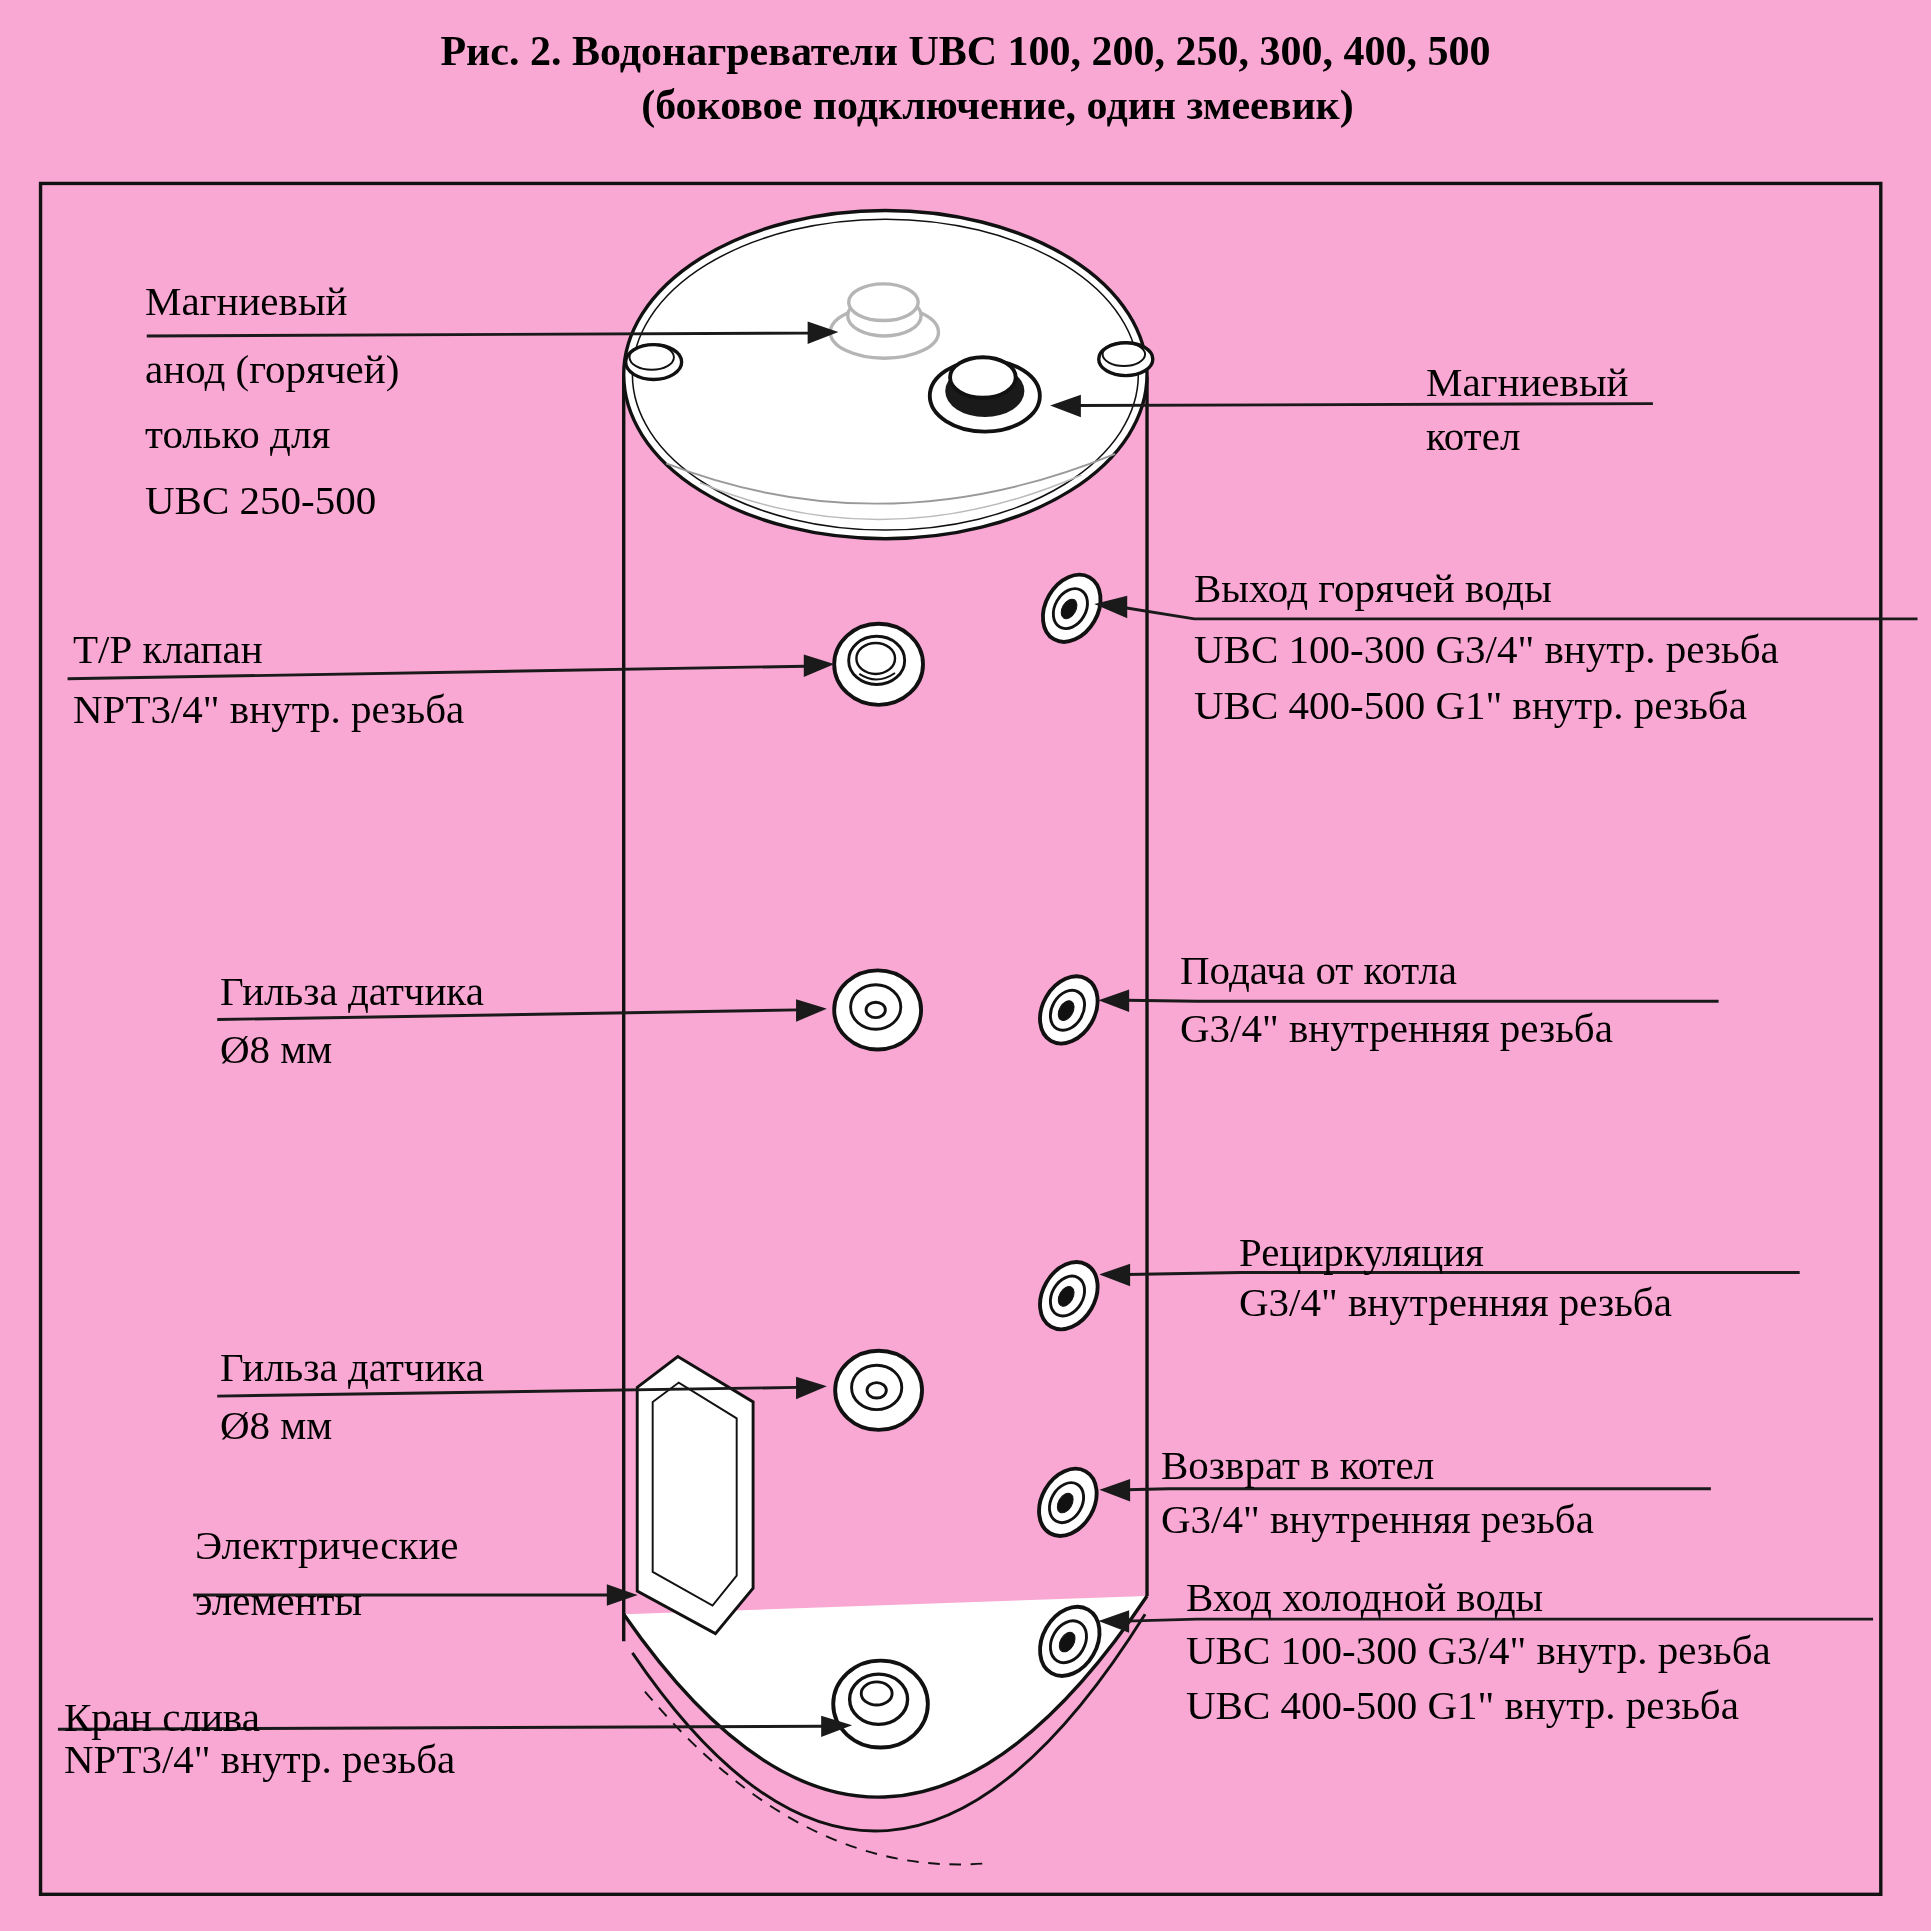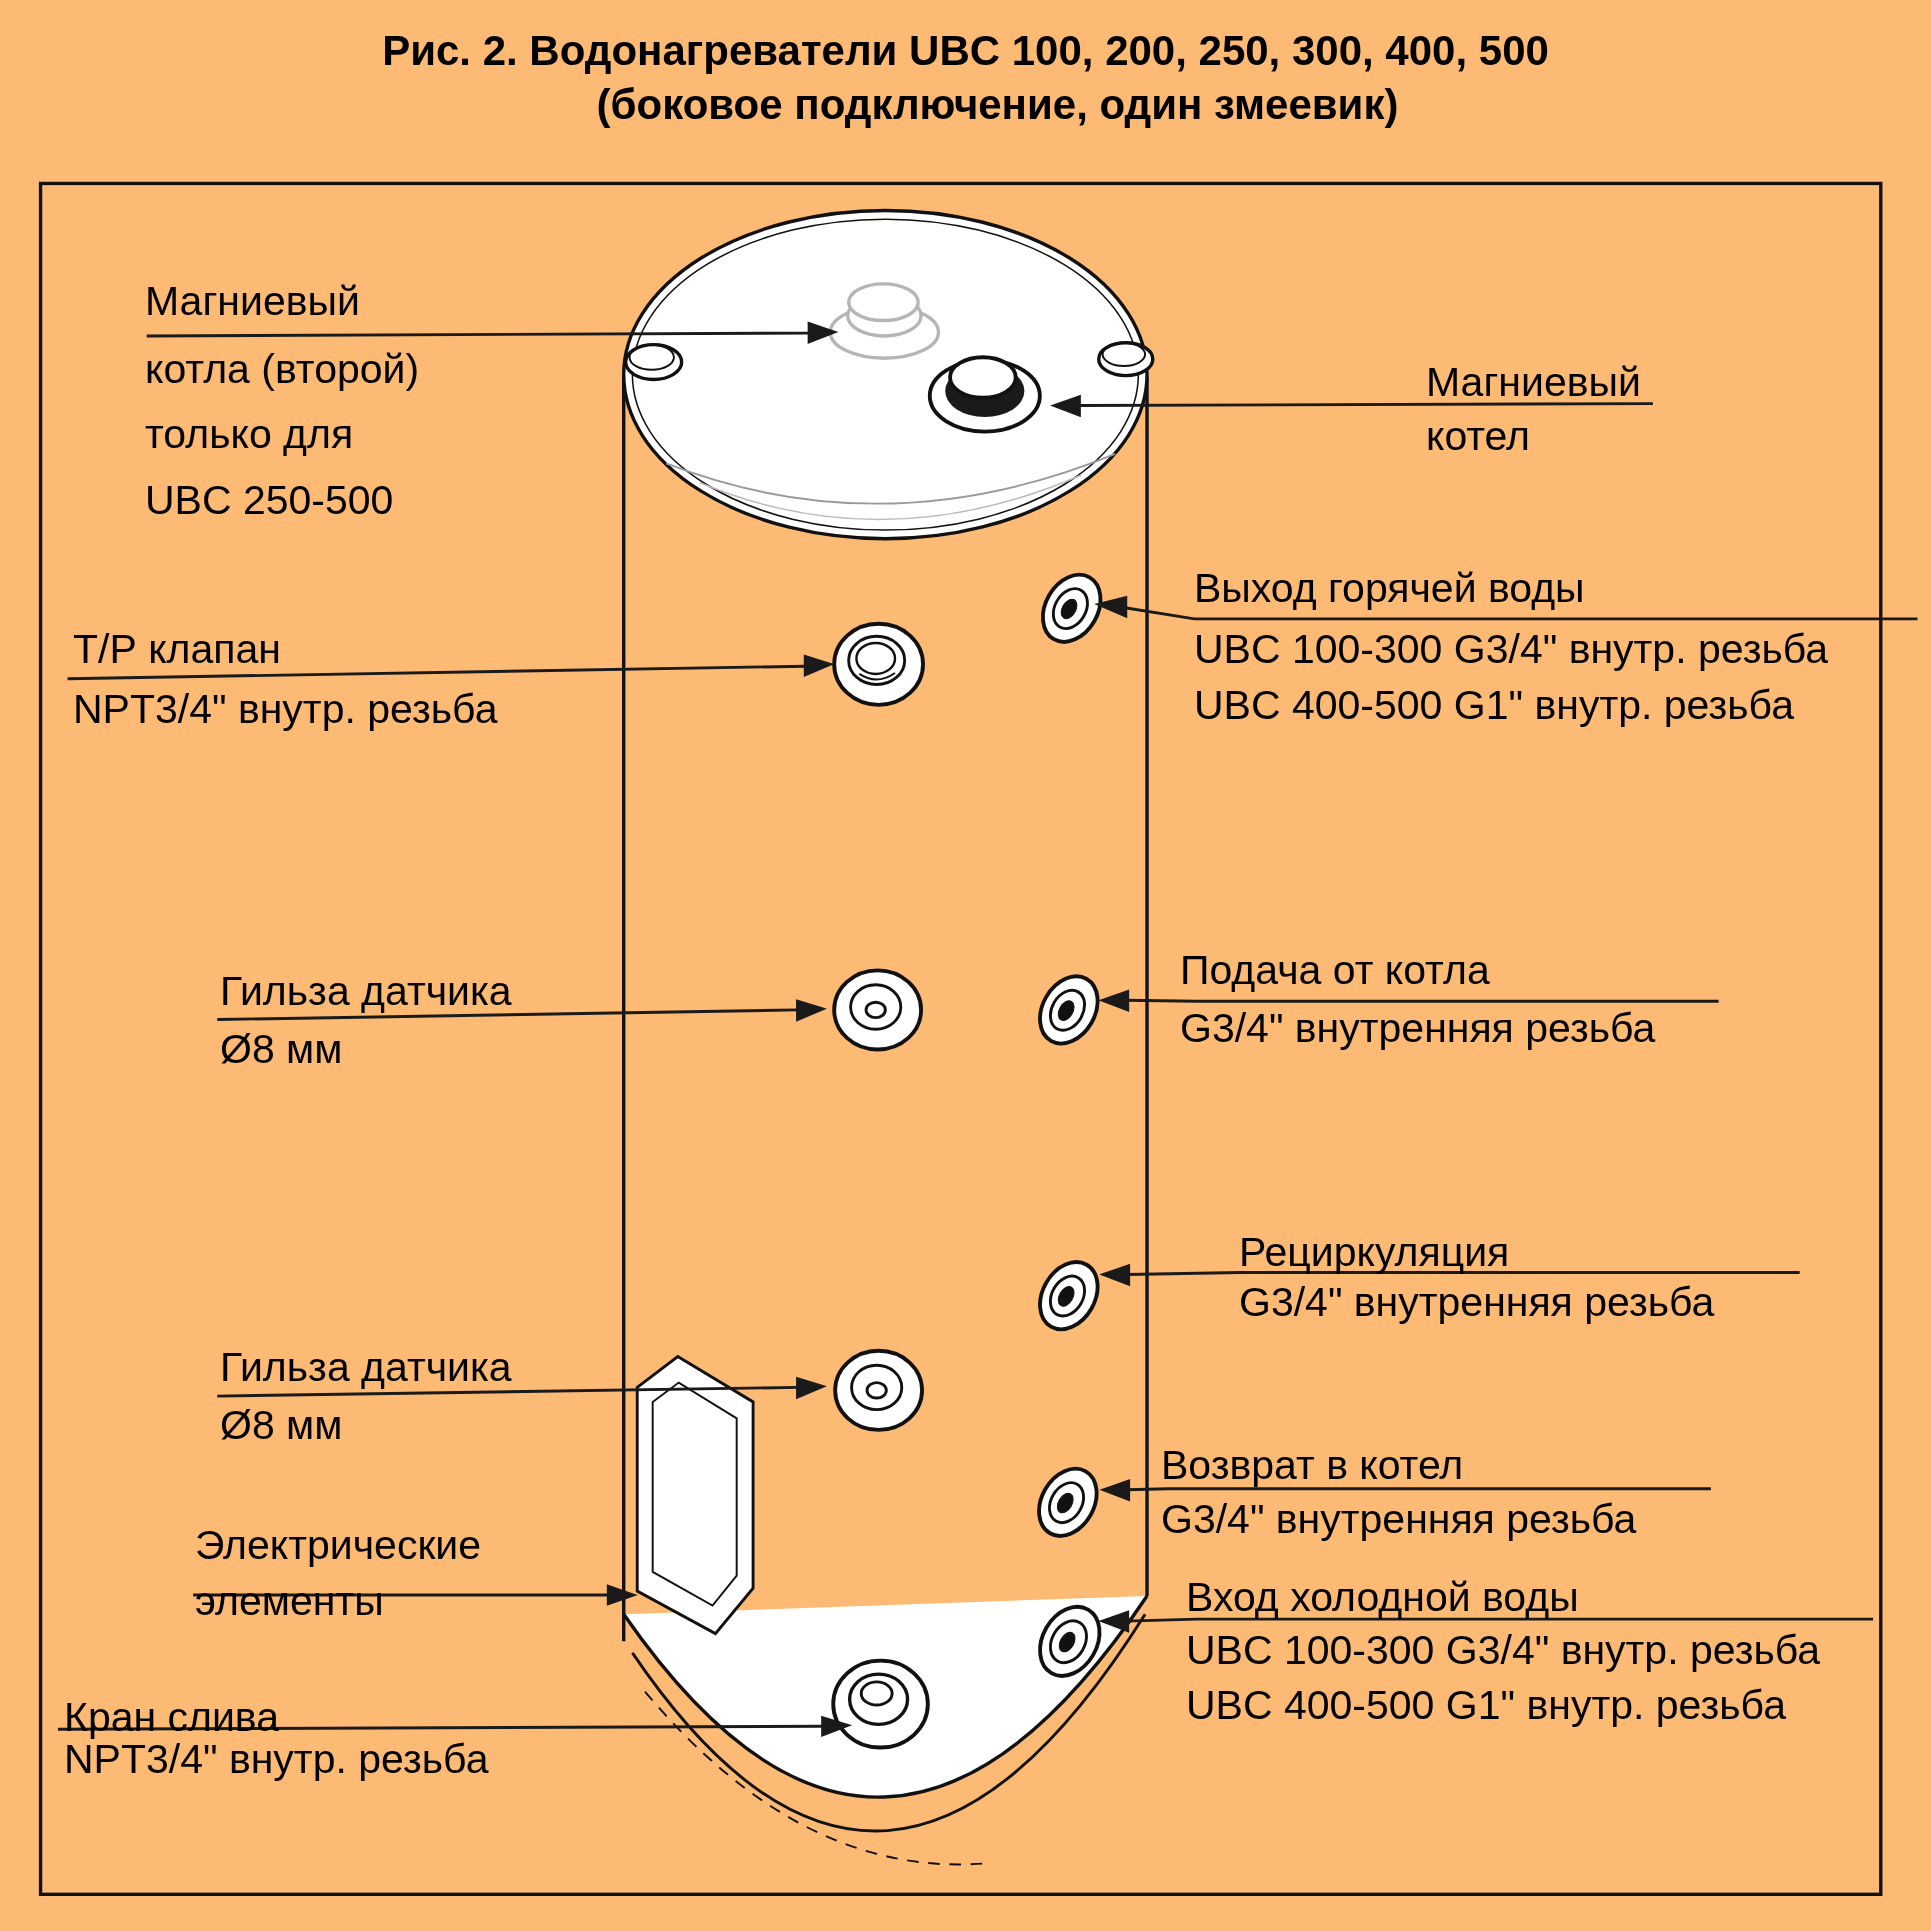--- a/index.html
+++ b/index.html
@@ -1,18 +1,18 @@
 <!DOCTYPE html>
 <html><head>
 <meta charset="utf-8">
 <style>
   html,body { margin:0; padding:0; background:#ffffff; }
   .stage {
-    position:relative; width:1931px; height:1931px; background:#fdba74;
-    font-family:Liberation Sans, sans-serif; color:#000;
+    position:relative; width:1931px; height:1931px; background:#f9a8d4;
+    font-family:Liberation Serif, serif; color:#000;
   }
   .title { position:absolute; left:0; width:1931px; text-align:center;
            font-weight:bold; font-size:42px; line-height:48px; }
   .title.l1 { top:27px; }
   .title.l2 { top:81px;margin-left:32px; }
   .lbl { position:absolute; font-size:41px; }
   .ln  { position:absolute; left:0; top:0; white-space:nowrap; line-height:46px; }
   svg  { position:absolute; left:0; top:0; }
 </style>
 </head>
@@ -167,21 +167,21 @@
       </g>
       <g>
         <polyline points="1166,1679 1240,1677 1940,1677" fill="none"></polyline>
           <polygon points="1142,1679 1168,1670 1168,1689"></polygon>
       </g>
     </g>
   </svg>
 
   <div class="lbl" style="left:145px;top:278px">
     <div class="ln" style="top:0px">Магниевый</div>
-    <div class="ln" style="top:68px">котла (второй)</div>
+    <div class="ln" style="top:68px">анод (горячей)</div>
     <div class="ln" style="top:133px">только для</div>
     <div class="ln" style="top:199px">UBC 250-500</div>
   </div>
 
   <div class="lbl" style="left:73px;top:626px">
     <div class="ln" style="top:0px">Т/Р клапан</div>
     <div class="ln" style="top:60px">NPT3/4" внутр. резьба</div>
   </div>
 
   <div class="lbl" style="left:220px;top:968px">

